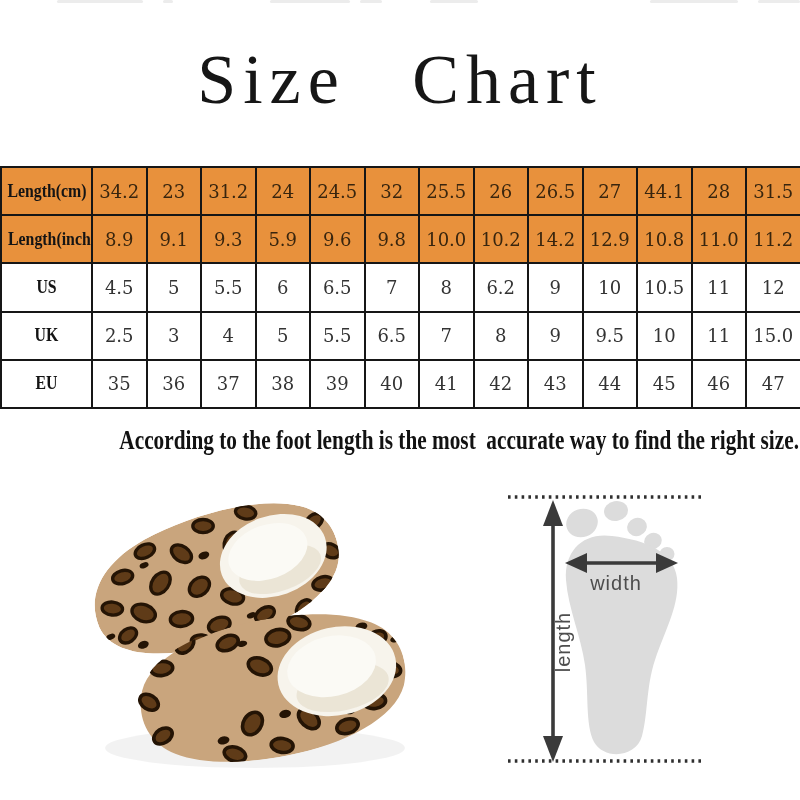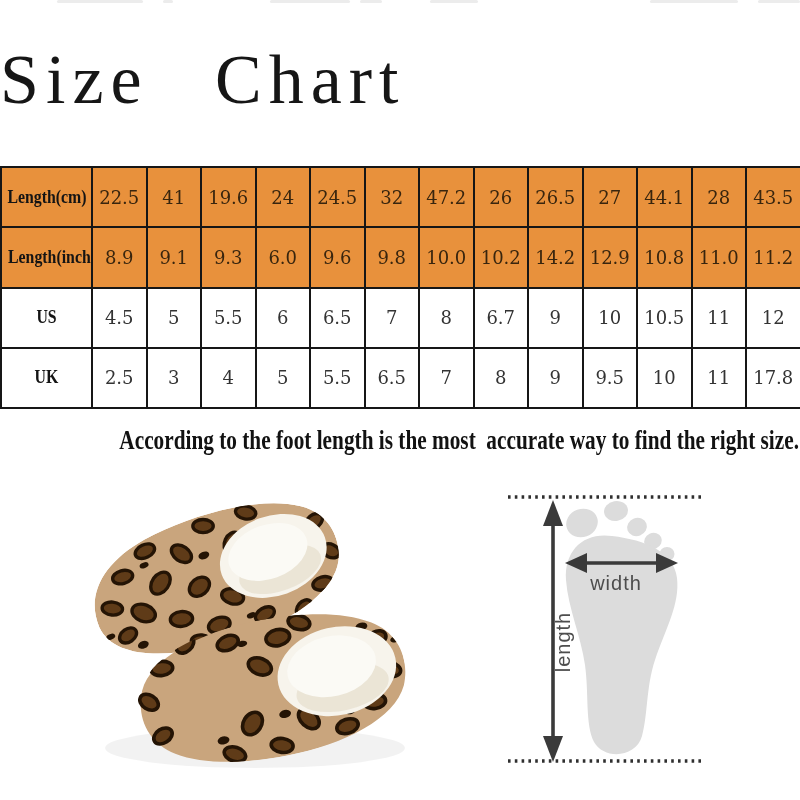--- a/index.html
+++ b/index.html
@@ -5,21 +5,21 @@
   html,body{margin:0;padding:0;}
   body{
     width:800px;height:800px;position:relative;background:#ffffff;overflow:hidden;
     font-family:"Liberation Serif",serif;
   }
   
   .top-artifact{position:absolute;top:0;left:0;width:800px;height:4px;}
   .top-artifact span{position:absolute;top:0;height:3px;background:#ececec;border-radius:2px;}
 
   .title{
-    position:absolute;top:40px;left:0;width:800px;text-align:left;
+    position:absolute;top:40px;left:0;width:800px;text-align:center;
     font-size:70px;line-height:80px;color:#161616;font-weight:400;
     letter-spacing:7px;word-spacing:42px;white-space:pre;
   }
 
   table.size{
     position:absolute;top:166px;left:0;width:800px;height:243px;
     border-collapse:collapse;table-layout:fixed;
   }
   table.size td,table.size th{
     border:2px solid var(--table-border);text-align:center;vertical-align:middle;
@@ -64,81 +64,97 @@
 <div class="title">Size Chart</div>
 
 <table class="size">
   <colgroup>
     <col style="width:91px;">
     <col span="13" style="width:54.5px;">
   </colgroup>
   <tbody>
       <tr class="hdr">
         <th><span class="sq">Length(cm)</span></th>
-        <td>22.5</td>
-        <td>41</td>
-        <td>19.6</td>
+        <td>34.2</td>
+        <td>23</td>
+        <td>31.2</td>
         <td>24</td>
         <td>24.5</td>
         <td>32</td>
-        <td>47.2</td>
+        <td>25.5</td>
         <td>26</td>
         <td>26.5</td>
         <td>27</td>
         <td>44.1</td>
         <td>28</td>
-        <td>43.5</td>
+        <td>31.5</td>
       </tr>
       <tr class="hdr">
         <th><span class="sq">Length(inch)</span></th>
         <td>8.9</td>
         <td>9.1</td>
         <td>9.3</td>
-        <td>6.0</td>
+        <td>5.9</td>
         <td>9.6</td>
         <td>9.8</td>
         <td>10.0</td>
         <td>10.2</td>
         <td>14.2</td>
         <td>12.9</td>
         <td>10.8</td>
         <td>11.0</td>
         <td>11.2</td>
       </tr>
       <tr>
         <th><span class="sq">US</span></th>
         <td>4.5</td>
         <td>5</td>
         <td>5.5</td>
         <td>6</td>
         <td>6.5</td>
         <td>7</td>
         <td>8</td>
-        <td>6.7</td>
+        <td>6.2</td>
         <td>9</td>
         <td>10</td>
         <td>10.5</td>
         <td>11</td>
         <td>12</td>
       </tr>
       <tr>
         <th><span class="sq">UK</span></th>
         <td>2.5</td>
         <td>3</td>
         <td>4</td>
         <td>5</td>
         <td>5.5</td>
         <td>6.5</td>
         <td>7</td>
         <td>8</td>
         <td>9</td>
         <td>9.5</td>
         <td>10</td>
         <td>11</td>
-        <td>17.8</td>
+        <td>15.0</td>
+      </tr>
+      <tr>
+        <th><span class="sq">EU</span></th>
+        <td>35</td>
+        <td>36</td>
+        <td>37</td>
+        <td>38</td>
+        <td>39</td>
+        <td>40</td>
+        <td>41</td>
+        <td>42</td>
+        <td>43</td>
+        <td>44</td>
+        <td>45</td>
+        <td>46</td>
+        <td>47</td>
       </tr>
     </tbody>
 </table>
 
 <div class="note">
   <span class="ntext">According to the foot length is the most  accurate way to find the right size.</span>
 </div>
 
 <svg class="slippers" viewBox="0 0 350 300" aria-hidden="true">
   <defs>

